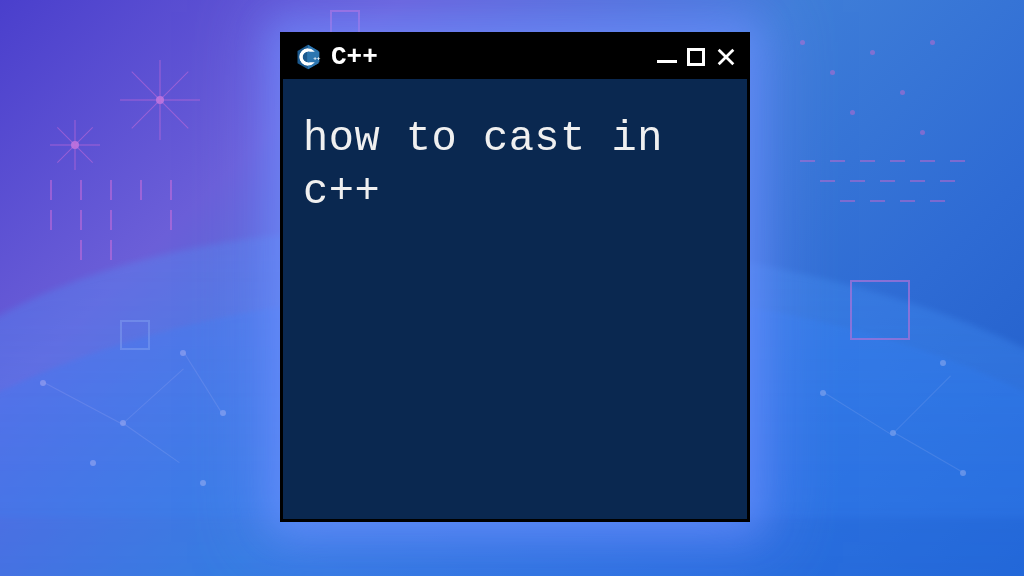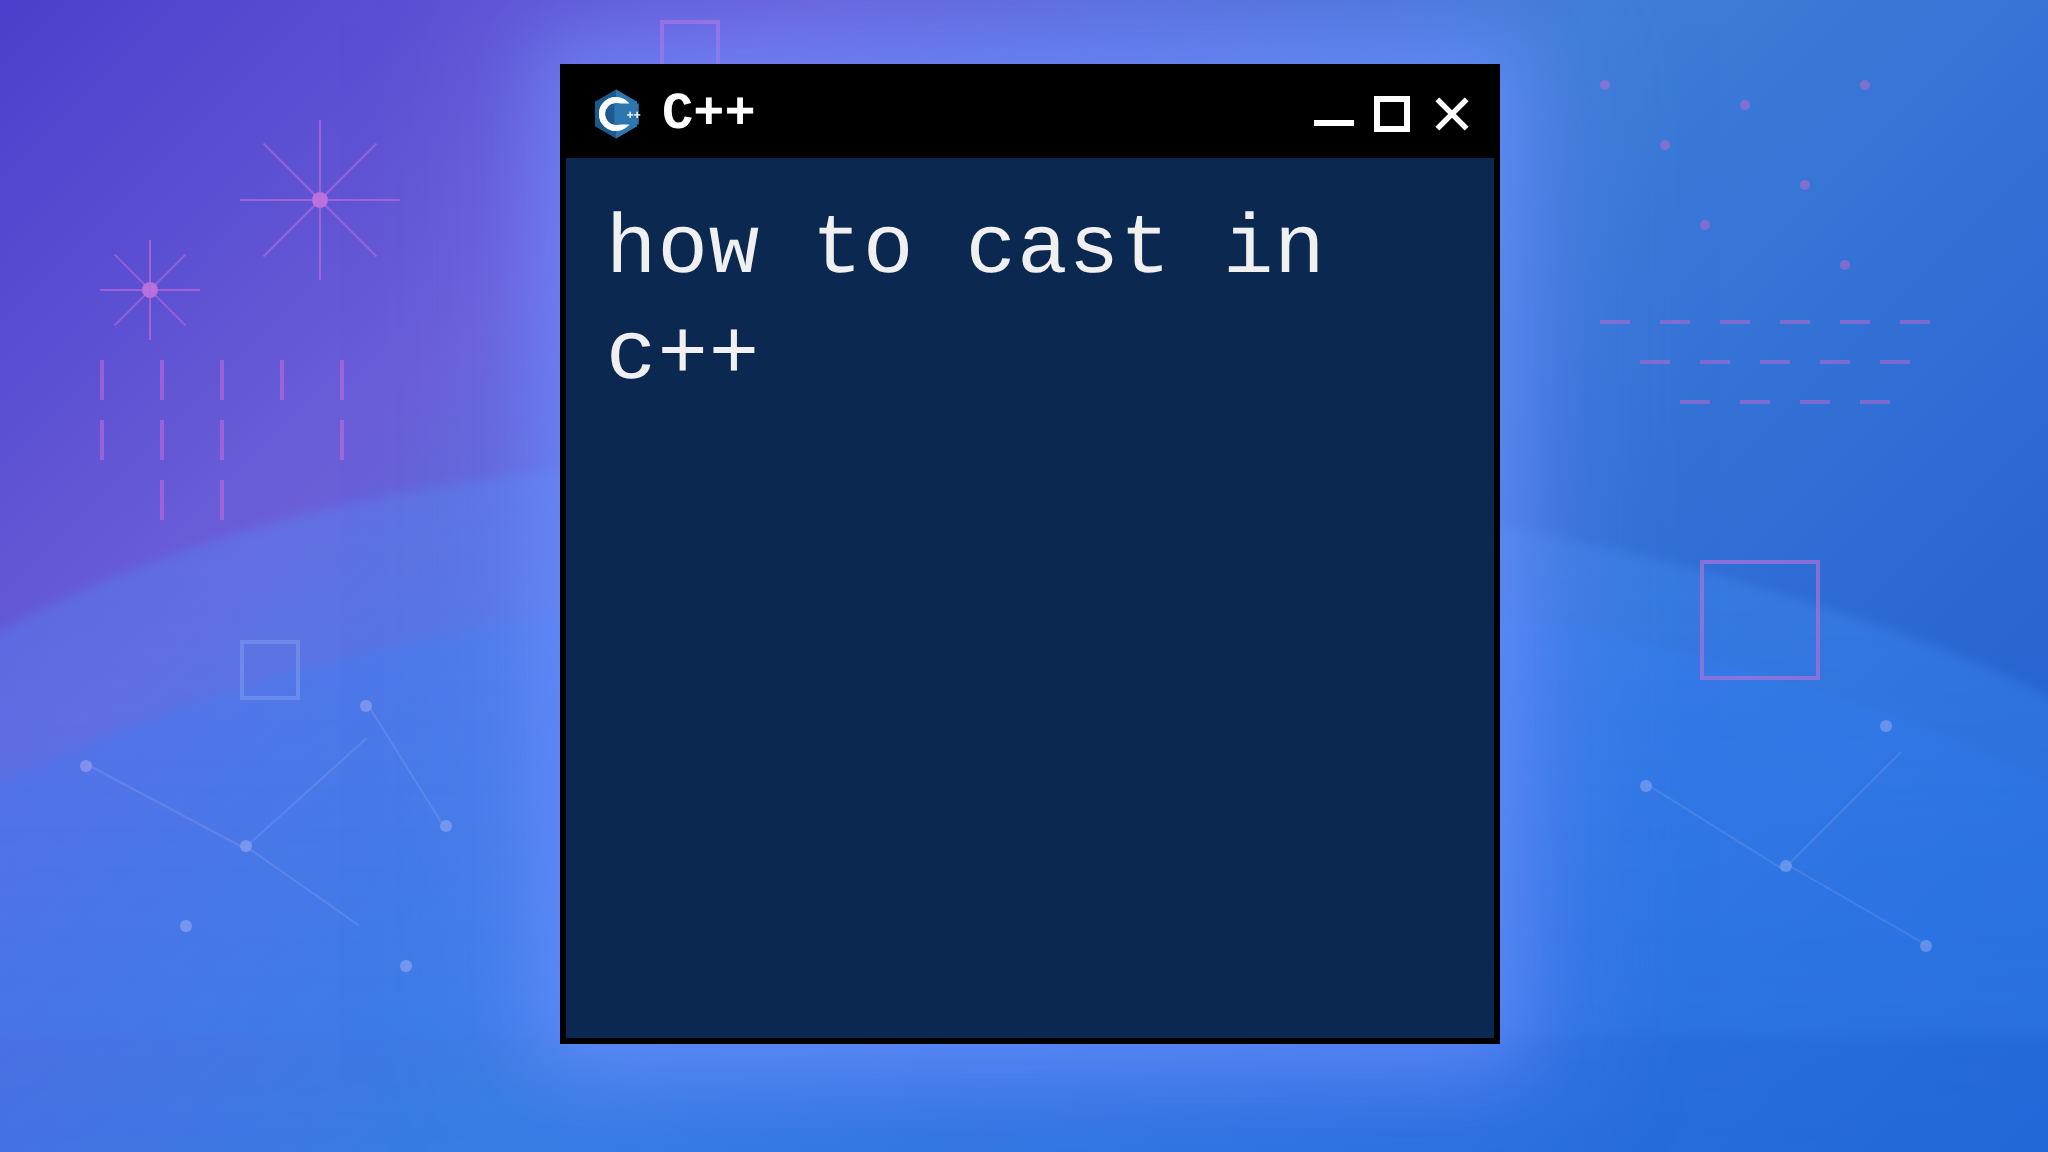--- a/index.html
+++ b/index.html
@@ -201,21 +201,21 @@
       height: 18px;
       border: 3px solid #fff;
     }
     
     .ctrl-close svg {
       width: 22px;
       height: 22px;
     }
     
     .window-body {
-      padding: 20px 20px;
+      padding: 34px 20px;
       color: #f0f0f0;
       font-size: 42px;
       font-family: 'Consolas', 'Courier New', monospace;
       line-height: 1.25;
       letter-spacing: 0.5px;
     }
   </style>
 </head>
 <body>
 

